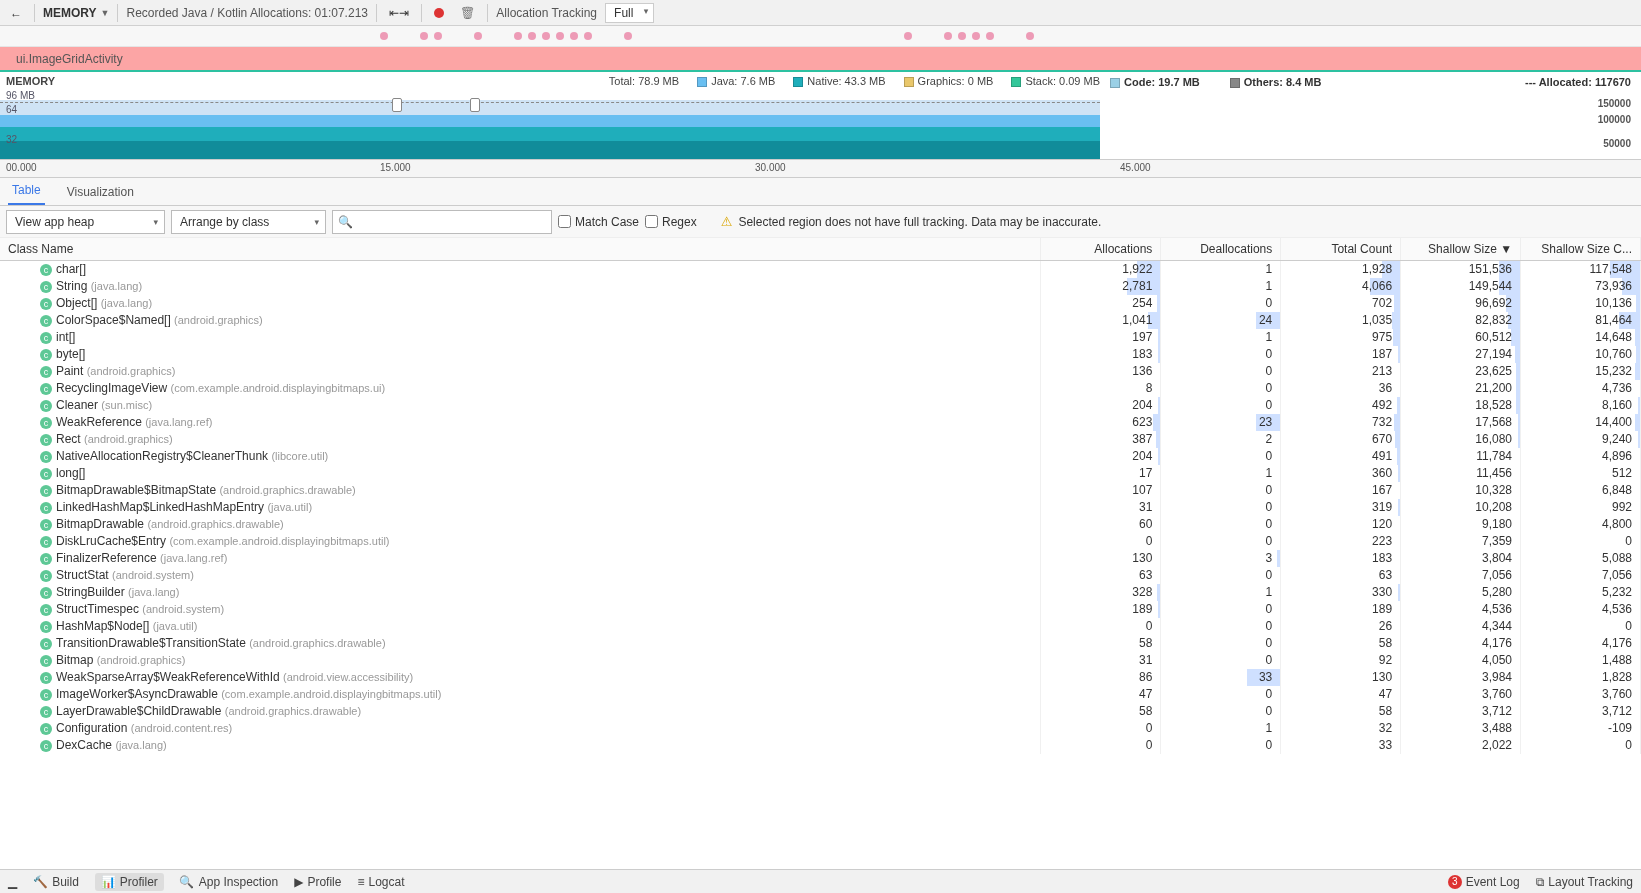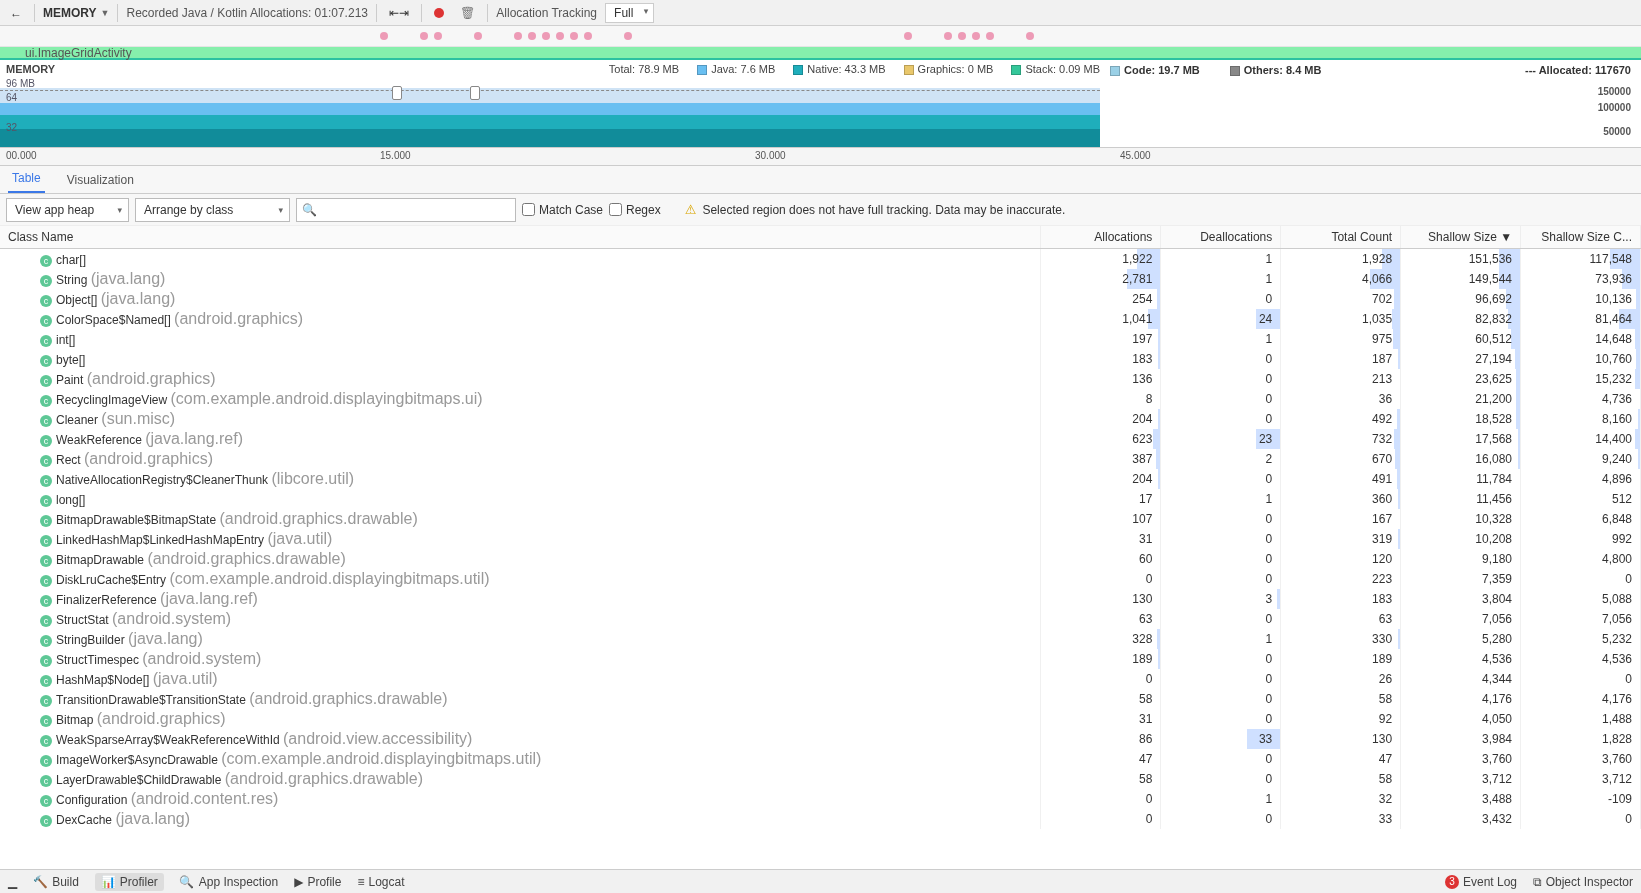--- a/index.html
+++ b/index.html
@@ -11,21 +11,21 @@
 .tb-select .caret { font-size:9px; color:#666; }
 .tb-label { color:#555; }
 .rec-dot { width:10px;height:10px;background:#d33;border-radius:50%; }
 .alloc-select { border:1px solid #ccc; background:#fff; padding:2px 20px 2px 8px; position:relative; }
 .alloc-select::after { content:"▾"; position:absolute; right:5px; top:2px; font-size:9px; color:#666; }
 
 .pink-row { display:flex; align-items:center; height:20px; padding-left:380px; gap:6px; }
 .dot { width:8px;height:8px;background:#ed9bb6;border-radius:50%; }
 .dotgap { width:20px; }
 
-.activity-bar { height:14px; background:#86efac; border-top:1px solid #e5e5e5; border-bottom:2px solid #2dc1a1; padding-left:25px; display:flex; align-items:center; color:#555; }
+.activity-bar { height:26px; background:#fca5a5; border-top:1px solid #e5e5e5; border-bottom:2px solid #2dc1a1; padding-left:16px; display:flex; align-items:center; color:#555; }
 
 .mem-chart { height:88px; border-bottom:1px solid #ccc; position:relative; background:#fff; display:flex; }
 .mem-left { width:1100px; position:relative; }
 .mem-header { position:absolute; top:3px; left:6px; right:0; display:flex; align-items:center; gap:18px; font-size:11px; color:#444; z-index:3;}
 .mem-header .title { font-weight:bold; }
 .mem-header .spacer { flex:1; }
 .swatch { width:10px;height:10px;display:inline-block;vertical-align:middle;margin-right:4px;border:1px solid rgba(0,0,0,.2); }
 .mem-ylabel { position:absolute; left:6px; top:18px; font-size:10px; color:#556; z-index:3;}
 .mem-tick { position:absolute; left:6px; font-size:10px; color:#556; z-index:3;}
 .mem-area { position:absolute; left:0; right:0; top:28px; bottom:0; overflow:hidden; }
@@ -57,21 +57,21 @@
 
 .table-wrap { flex:1; overflow:auto; background:#fff; }
 table { width:100%; border-collapse:collapse; table-layout:fixed; }
 th { text-align:right; font-weight:normal; color:#333; border-bottom:1px solid #ccc; border-right:1px solid #eee; padding:4px 8px; background:#fafafa; position:sticky; top:0; font-size:12px;}
 th.cn { text-align:left; }
 td { padding:1px 8px; border-right:1px solid #f0f0f0; height:17px; font-size:12px; white-space:nowrap; }
 td.cn { text-align:left; }
 td.num { text-align:right; position:relative; }
 td.num .bar { position:absolute; right:0; top:0; bottom:0; background:#cfe0ff; z-index:0; }
 td.num .val { position:relative; z-index:1; }
-.pkg { color:#999; font-size:16px; }
+.pkg { color:#999; font-size:11px; }
 .cicon { display:inline-block; width:12px;height:12px;border-radius:50%;background:#5ec896;color:#fff;font-size:9px;line-height:12px;text-align:center;margin-right:4px;vertical-align:middle; }
 .folder { color:#b88; margin-right:4px; }
 .indent1 { padding-left:24px; }
 .indent2 { padding-left:40px; }
 
 .statusbar { height:24px; border-top:1px solid #ccc; background:#f1f1f1; display:flex; align-items:center; padding:0 8px; font-size:12px; gap:16px; }
 .sb-item { display:flex; align-items:center; gap:4px; cursor:pointer; color:#444; }
 .sb-item.active { background:#ddd; padding:2px 6px; border-radius:3px; }
 .sb-right { margin-left:auto; display:flex; gap:16px; }
 .err-badge { background:#d33; color:#fff; border-radius:50%; width:14px;height:14px; display:flex;align-items:center;justify-content:center; font-size:10px; }
@@ -175,21 +175,21 @@
   <span style="left:755px">30.000</span>
   <span style="left:1120px">45.000</span>
 </div>
 
 <div class="tabs">
   <div class="tab active">Table</div>
   <div class="tab">Visualization</div>
 </div>
 
 <div class="filter-bar">
-  <div class="combo" style="width:123px">
+  <div class="combo" style="width:159px">
       <span>View app heap</span>
     </div>
   <div class="combo" style="width:155px">
       <span>Arrange by class</span>
     </div>
   <div class="search">
       <span class="mag">🔍</span>
     </div>
   <label class="chk">
       <input type="checkbox" style="">
@@ -447,34 +447,34 @@
           <td class="num"><span class="val">1</span></td>
           <td class="num"><span class="val">32</span></td>
           <td class="num"><span class="val">3,488</span></td>
           <td class="num"><span class="val">-109</span></td>
         </tr>
         <tr>
     <td class="cn indent2"><span class="cicon">c</span>DexCache <span class="pkg">(java.lang)</span></td>
     <td class="num"><span class="val">0</span></td>
           <td class="num"><span class="val">0</span></td>
           <td class="num"><span class="val">33</span></td>
-          <td class="num"><span class="val">3,432</span></td>
+          <td class="num"><span class="val">2,022</span></td>
           <td class="num"><span class="val">0</span></td>
         </tr>
       </tbody>
   </table>
 </div>
 
 <div class="statusbar">
   <span class="sb-item">▁</span>
   <span class="sb-item">🔨 <span>Build</span></span>
   <span class="sb-item active">📊 <span>Profiler</span></span>
   <span class="sb-item">🔍 <span>App Inspection</span></span>
   <span class="sb-item">▶ <span>Profile</span></span>
   <span class="sb-item">≡ <span>Logcat</span></span>
   <div class="sb-right">
     <span class="sb-item">
         <span class="err-badge">3</span>
         <span>Event Log</span>
       </span>
-    <span class="sb-item">⧉ <span>Object Inspector</span></span>
+    <span class="sb-item">⧉ <span>Layout Tracking</span></span>
   </div>
 </div>
 
 </body></html>

